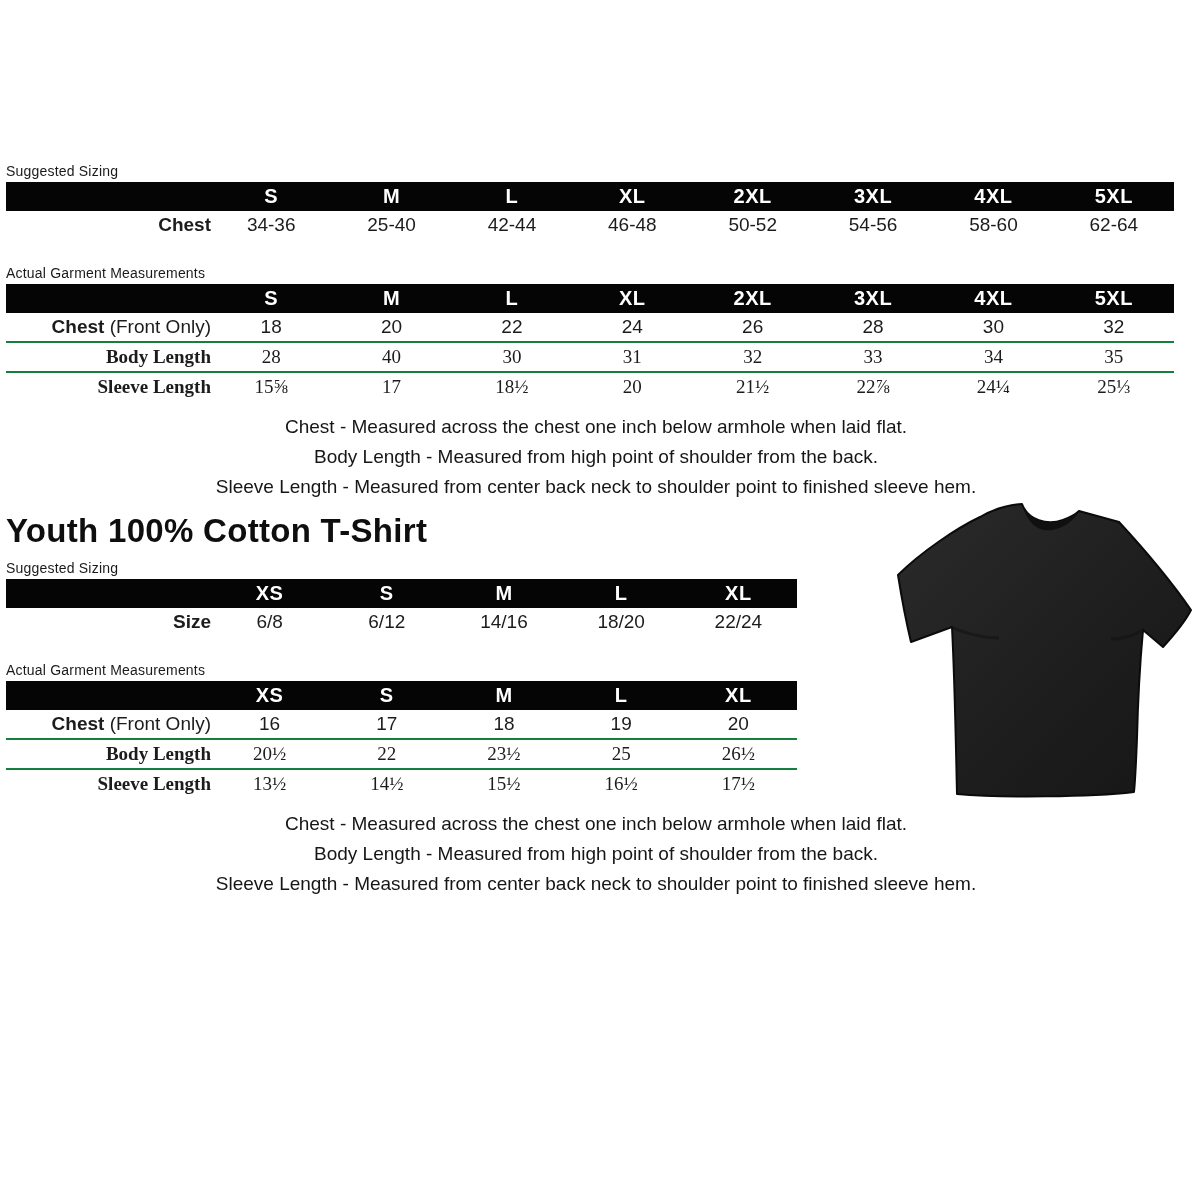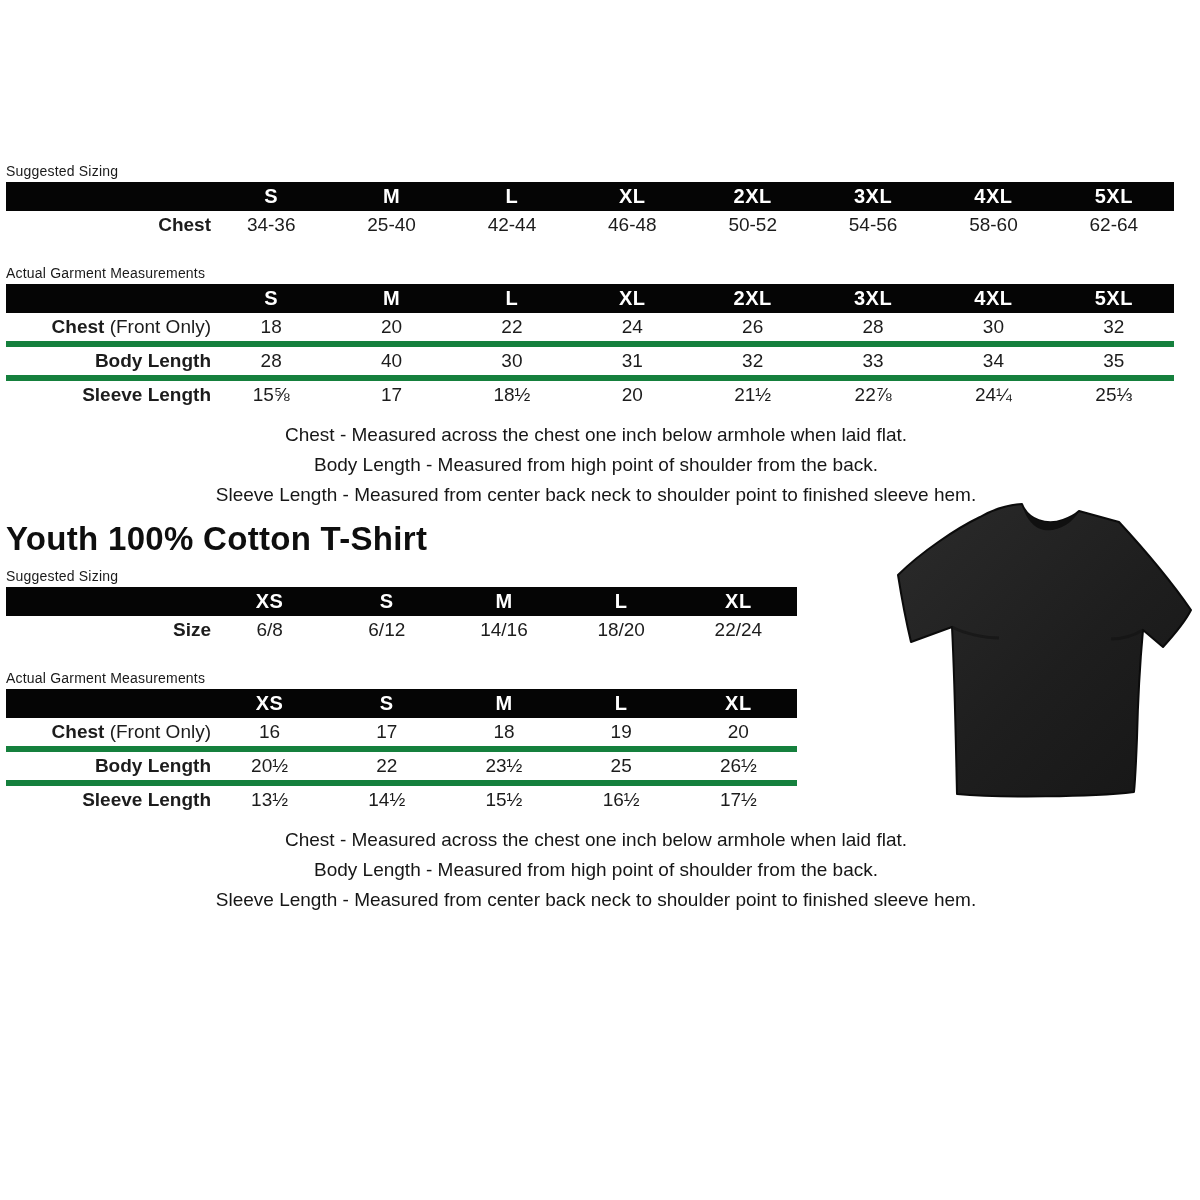--- a/index.html
+++ b/index.html
@@ -79,21 +79,22 @@
   }
   table.size-table th:first-child { width: 205px; }
   table.size-table td {
     font-size: 19px;
     color: #1c1c1c;
     text-align: center;
     height: 28px;
     padding: 0;
   }
   table.size-table tbody tr:not(:first-child) td {
-    border-top: 6px solid #15803d;
+    border-top: 2px solid #15803d;
+    font-family: Liberation Serif, serif;
   }
   table.size-table td.row-label {
     text-align: right;
     padding-left: 9px;
     font-weight: normal;
   }
   table.size-table td.row-label b { font-weight: bold; }
   
   .notes { margin-top: 11px; }
   .note-line {

